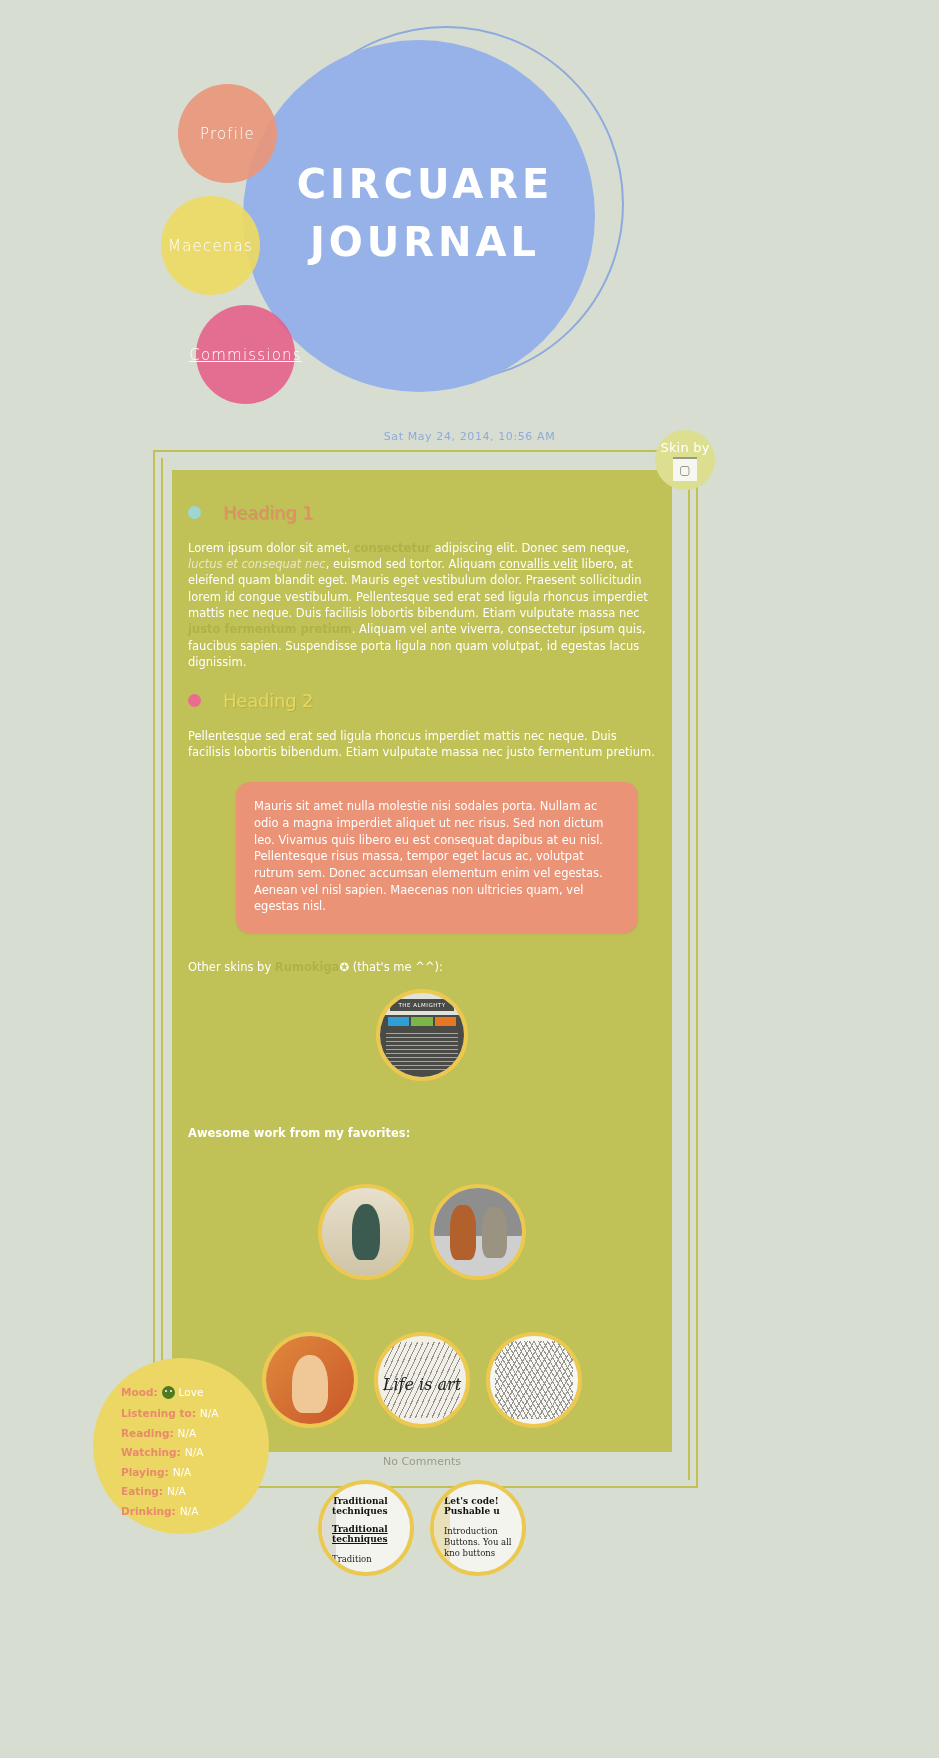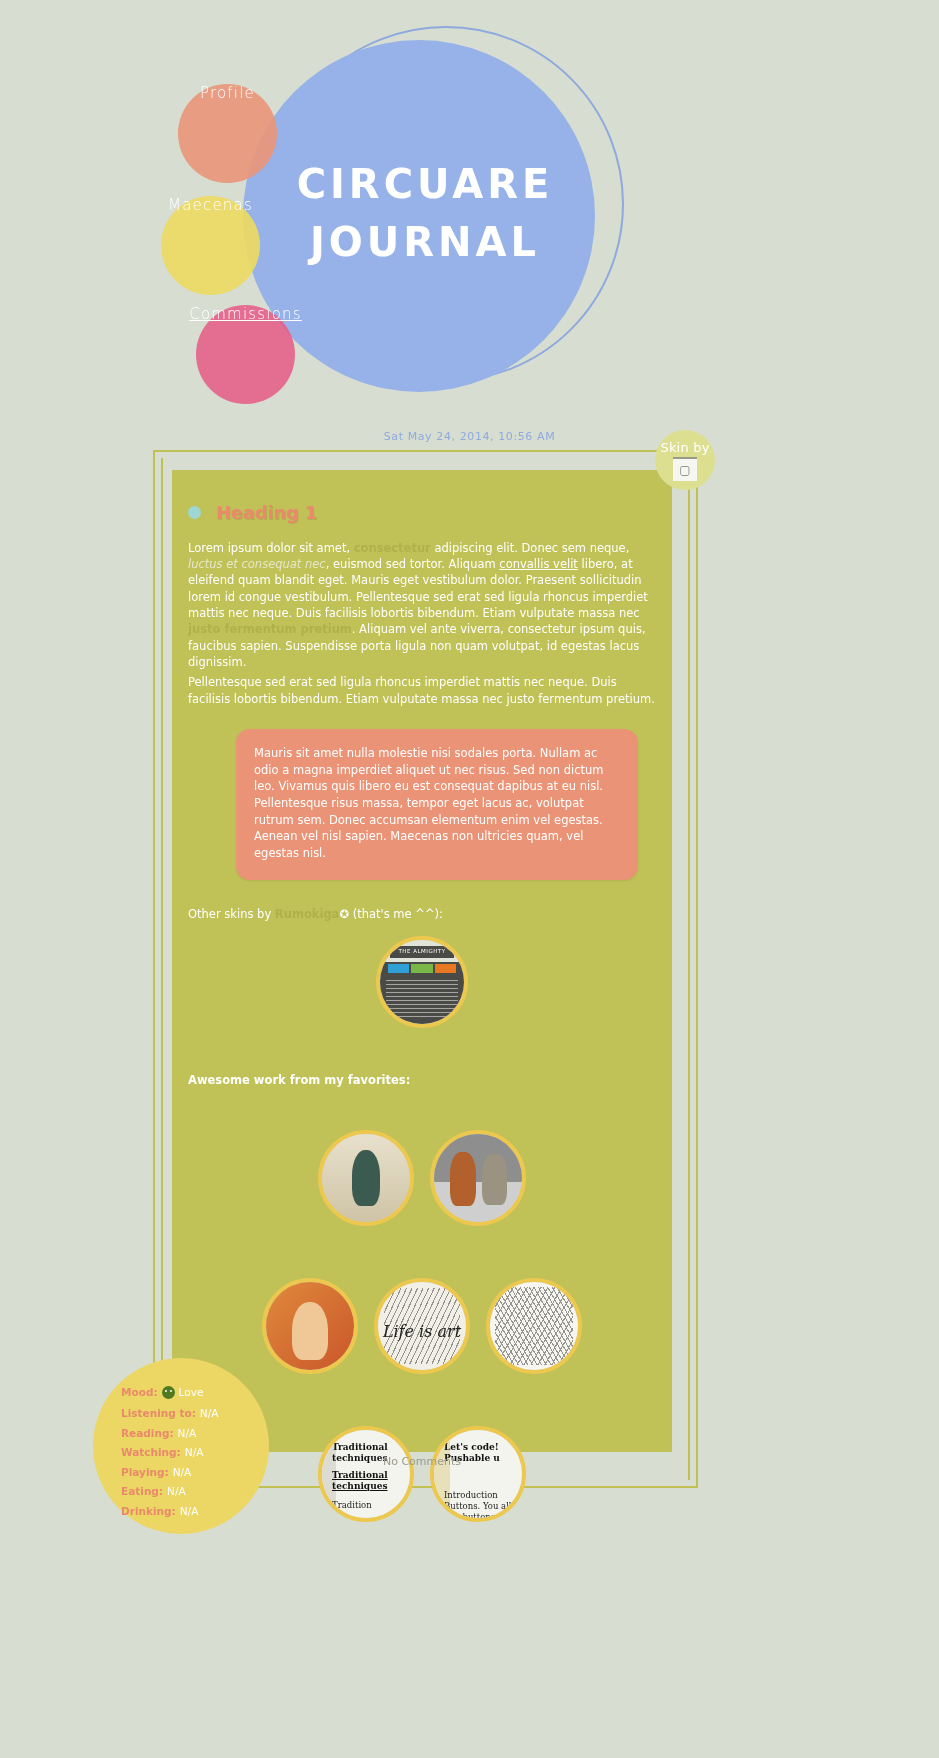--- a/index.html
+++ b/index.html
@@ -26,21 +26,21 @@
     position: absolute;
     left: 243px; top: 40px;
     width: 352px; height: 352px;
     border-radius: 50%;
     background: #97b2e8;
   }
   .nav-bubble {
     position: absolute;
     border-radius: 50%;
     display: flex;
-    align-items: flex-start;
+    align-items: center;
     justify-content: center;
     color: #ffffff;
     font-family: "DejaVu Sans", sans-serif;
     font-size: 15px;
     letter-spacing: 1.2px;
     font-weight: 300;
     cursor: pointer;
   }
   #bubble-profile {
     left: 178px; top: 84px; width: 99px; height: 99px;
@@ -138,22 +138,22 @@
     left: 172px; top: 470px;
     width: 500px; height: 982px;
     background: #c0c157;
     padding: 30px 16px 14px 16px;
     color: #ffffff;
     font-size: 11.5px;
     line-height: 1.42;
   }
 
   h2.entry-heading {
-    display: flex; align-items: center; gap: 15px;
-    font-size: 18px; font-weight: 700;
+    display: flex; align-items: center; gap: 22px;
+    font-size: 18px; font-weight: 400;
     letter-spacing: -0.2px;
     margin-bottom: 14px;
     text-shadow: 1px 1px 0 rgba(120,120,40,0.22);
   }
   h2.entry-heading .dot {
     width: 13px; height: 13px; border-radius: 50%;
     display: inline-block; flex: 0 0 auto;
   }
   #heading-1 { color: #e98a6b; }
   #heading-1 .dot { background: #9ed6d2; }
@@ -340,20 +340,24 @@
 
 <div id="entry-body">
 
   <h2 class="entry-heading" id="heading-1">
     <span class="dot"></span>
     <span>Heading 1</span>
   </h2>
 
   <p class="entry-para"><span>Lorem ipsum dolor sit amet, </span><b>consectetur</b><span> adipiscing elit. Donec sem neque, </span><i>luctus et consequat nec</i><span>, euismod sed tortor. Aliquam </span><u>convallis velit</u><span> libero, at eleifend quam blandit eget. Mauris eget vestibulum dolor. Praesent sollicitudin lorem id congue vestibulum. Pellentesque sed erat sed ligula rhoncus imperdiet mattis nec neque. Duis facilisis lobortis bibendum. Etiam vulputate massa nec </span><b>justo fermentum pretium</b><span>. Aliquam vel ante viverra, consectetur ipsum quis, faucibus sapien. Suspendisse porta ligula non quam volutpat, id egestas lacus dignissim.</span></p>
 
+  <h2 class="entry-heading" id="heading-2">
+    <span class="dot"></span>
+    <span>Heading 2</span>
+  </h2>
 
   <p class="entry-para">Pellentesque sed erat sed ligula rhoncus imperdiet mattis nec neque. Duis facilisis lobortis bibendum. Etiam vulputate massa nec justo fermentum pretium.</p>
 
   <div id="blockquote">Mauris sit amet nulla molestie nisi sodales porta. Nullam ac odio a magna imperdiet aliquet ut nec risus. Sed non dictum leo. Vivamus quis libero eu est consequat dapibus at eu nisl. Pellentesque risus massa, tempor eget lacus ac, volutpat rutrum sem. Donec accumsan elementum enim vel egestas. Aenean vel nisl sapien. Maecenas non ultricies quam, vel egestas nisl.</div>
 
 
   <p class="skins-line"><span>Other skins by </span><span class="author">Rumokiga</span><span>✪</span><span> (that's me ^^):</span></p>
 
   <div class="thumb-row">
     <div class="thumb thumb-lg">
@@ -410,21 +414,21 @@
         <div class="sidebar-strip"></div>
         <div class="hd">Traditional techniques</div>
         <div class="lnk">Traditional techniques</div>
         <div class="bd">Tradition</div>
       </div>
     </div>
     <div class="thumb thumb-md">
       <div class="thumb-inner art-article">
         <div class="sidebar-strip2"></div>
         <div class="hd">Let's code! Pushable u</div>
-        <div class="bd" style="top:60px;">Introduction Buttons. You all kno buttons</div>
+        <div class="bd" style="top:42px;">Introduction Buttons. You all kno buttons</div>
       </div>
     </div>
   </div>
 
 </div>
 
 <div id="footer-comments">No Comments</div>
 
 <div id="mood-panel">
   <div class="row">

